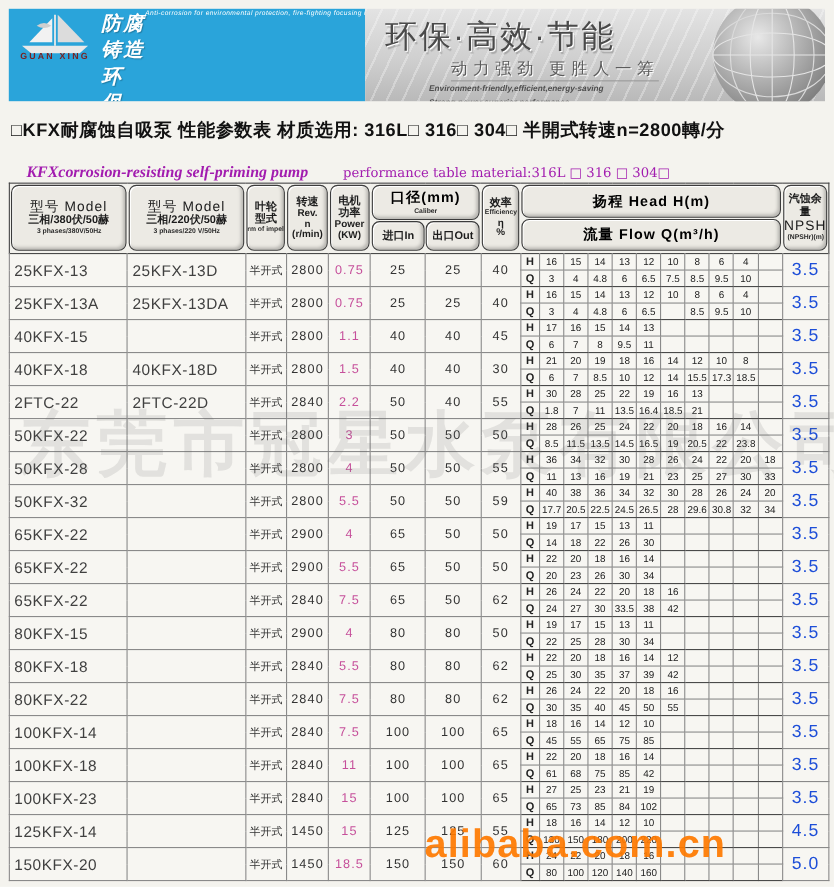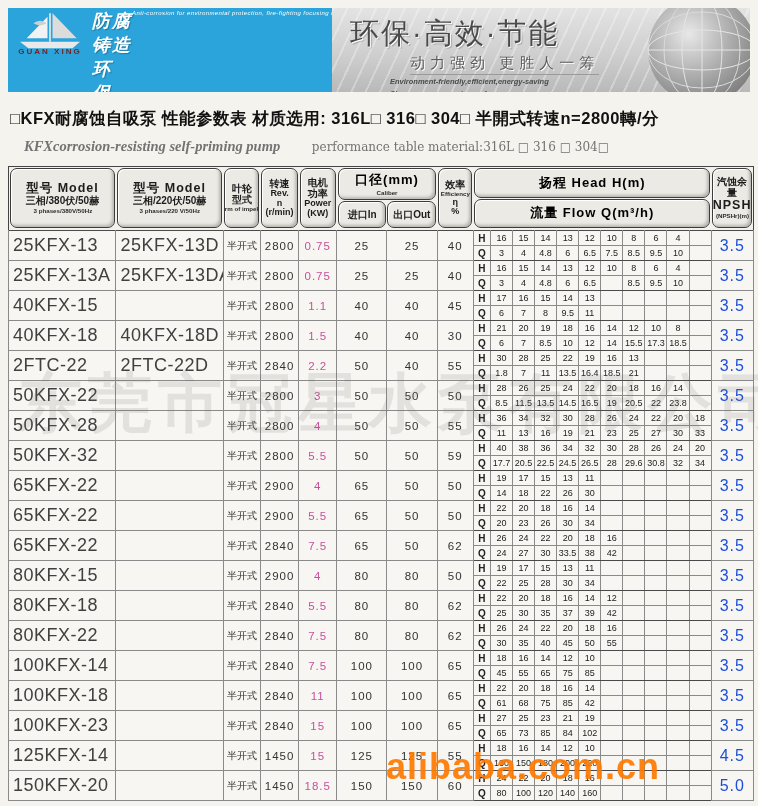--- a/index.html
+++ b/index.html
@@ -20,50 +20,50 @@
       linear-gradient(180deg,#e3e3e3 0%,#cfcfcf 55%,#b9b9b9 100%);}
   .br-text{position:absolute;left:18px;top:6px;}
   .br-headline{font-size:29px;font-weight:400;letter-spacing:2px;color:#4a4a4a;text-shadow:1px 1px 0 #fff,2px 2px 1px rgba(0,0,0,.2);}
   .br-subline{font-size:15px;letter-spacing:5px;color:#5c5c5c;margin-top:-2px;margin-left:60px;text-shadow:1px 1px 0 #fff;border-bottom:1px solid #9a9a9a;display:inline-block;padding-bottom:1px;}
   .br-en{font-size:7.5px;font-style:italic;font-weight:700;color:#4d4d4d;margin-left:40px;line-height:1.35;margin-top:2px;}
   .globe{position:absolute;right:-14px;top:-16px;}
 
   
   .title-block{position:absolute;left:10px;top:108px;width:740px;}
   .title-line1{font-size:16.5px;font-weight:600;color:#111;letter-spacing:.5px;white-space:nowrap;}
-  .title-line2{margin-top:8px;margin-left:14px;font-size:13px;color:#737373;white-space:nowrap;}
+  .title-line2{margin-top:19px;margin-left:14px;font-size:13px;color:#a21caf;white-space:nowrap;}
   .title-line2 .en-name{font-family:"Liberation Serif","DejaVu Serif",serif;font-weight:700;font-style:italic;font-size:14.5px;}
   .title-line2 .mat{font-family:"DejaVu Serif",serif;font-size:12px;margin-left:28px;}
 
   
   table.spec{position:absolute;left:8px;top:166px;border-collapse:collapse;table-layout:fixed;width:746px;border:1.5px solid #444;background:#f7f6f2;}
   col.col-m{width:107px;} col.col-imp{width:37px;} col.col-rev{width:38px;} col.col-pow{width:38px;}
   col.col-in{width:50px;} col.col-out{width:50px;} col.col-eff{width:36px;} col.col-hq{width:17px;}
   col.col-v{width:22px;} col.col-npsh{width:42px;}
 
   thead th{border:0;padding:1px 1px 2px 1px;height:60px;vertical-align:top;background:#f2f1ec;}
   .hbox{box-sizing:border-box;height:100%;background:#eceae4;border:1.5px solid #3c3c3c;border-radius:7px;
         box-shadow:inset 1px 1px 0 #ffffff,inset -2px -2px 3px rgba(0,0,0,.22);
         display:flex;flex-direction:column;align-items:center;justify-content:center;overflow:hidden;}
-  .hbox .zh{font-size:12.5px;font-weight:700;color:#1c1c1c;line-height:1.15;letter-spacing:1px;}
+  .hbox .zh{font-size:12.5px;font-weight:400;color:#1c1c1c;line-height:1.15;letter-spacing:1px;}
   .hbox .zh-sm{font-size:10px;font-weight:700;color:#1c1c1c;line-height:1.1;}
   .hbox .mid{font-size:10px;color:#1c1c1c;line-height:1.2;}
   .hbox .en{font-size:6.5px;color:#2a2a2a;line-height:1.2;transform:scale(.95);white-space:nowrap;}
   .hbox .sym{font-size:9px;color:#1c1c1c;line-height:1.1;}
   .th-stack{display:flex;flex-direction:column;height:100%;gap:1px;}
   .th-stack .hbox{flex:1;}
   .th-caliber-top{height:32px;}
   .th-caliber-bottom{display:flex;gap:1px;height:27px;}
   .th-caliber-bottom .hbox{flex:1;}
   .hbox .big-zh{font-size:13px;font-weight:700;letter-spacing:1px;}
 
   tbody td{border:1px solid #8a8a8a;padding:0;text-align:center;vertical-align:middle;color:#2e2e2e;height:14px;overflow:hidden;white-space:nowrap;}
   tr.rowH td{border-top:1.4px solid #4a4a4a;}
   tr.rowQ td{border-bottom:1.4px solid #4a4a4a;}
-  td.c-model{font-size:18px;color:#404040;text-align:left;padding-left:4px;letter-spacing:.5px;}
+  td.c-model{font-size:14px;color:#404040;text-align:left;padding-left:4px;letter-spacing:.5px;}
   td.c-imp{font-size:10px;color:#333;}
   td.c-num{font-size:11.5px;letter-spacing:1px;color:#333;}
   td.c-power{color:#c6509b;}
   td.c-hq{font-size:10px;font-weight:600;color:#222;}
   td.c-val{font-size:9px;color:#222;letter-spacing:0;}
   td.c-npsh{font-size:16px;color:#1d4ed8;letter-spacing:1px;}
 
   
   .wm-center{position:absolute;left:18px;top:360px;width:740px;font-size:64px;font-weight:700;
     color:rgba(110,110,110,.15);letter-spacing:6px;white-space:nowrap;pointer-events:none;z-index:5;}

